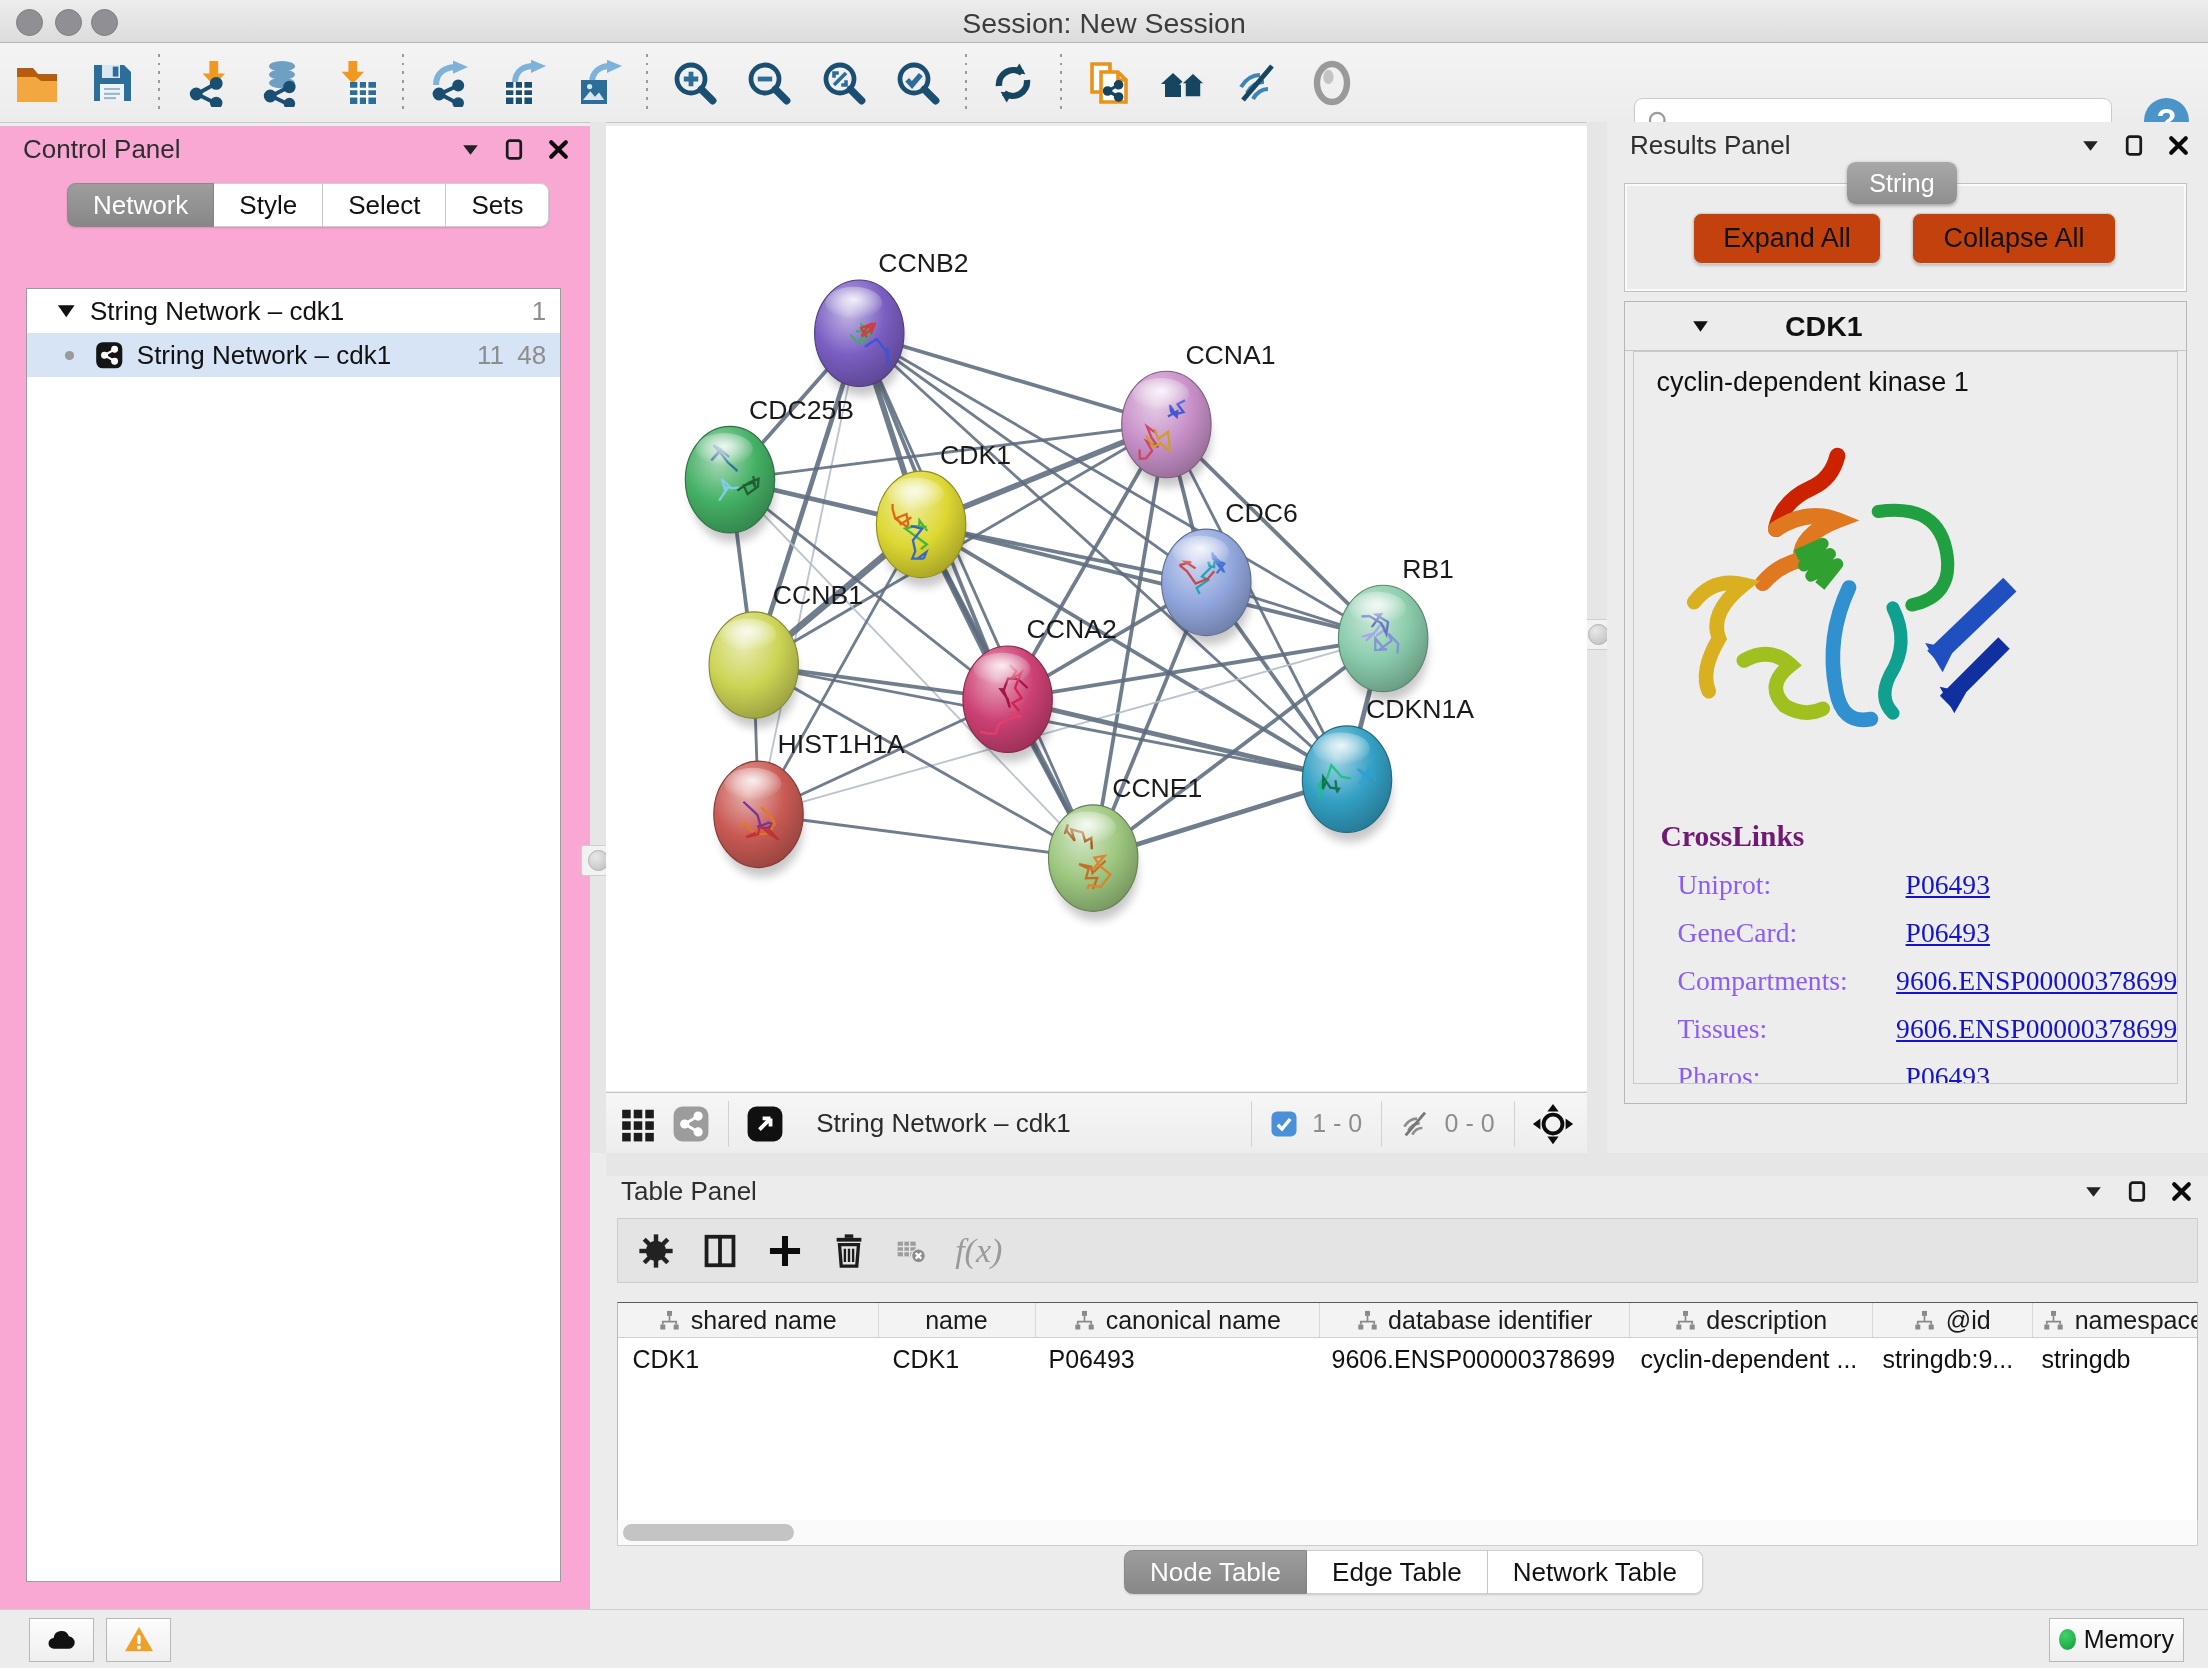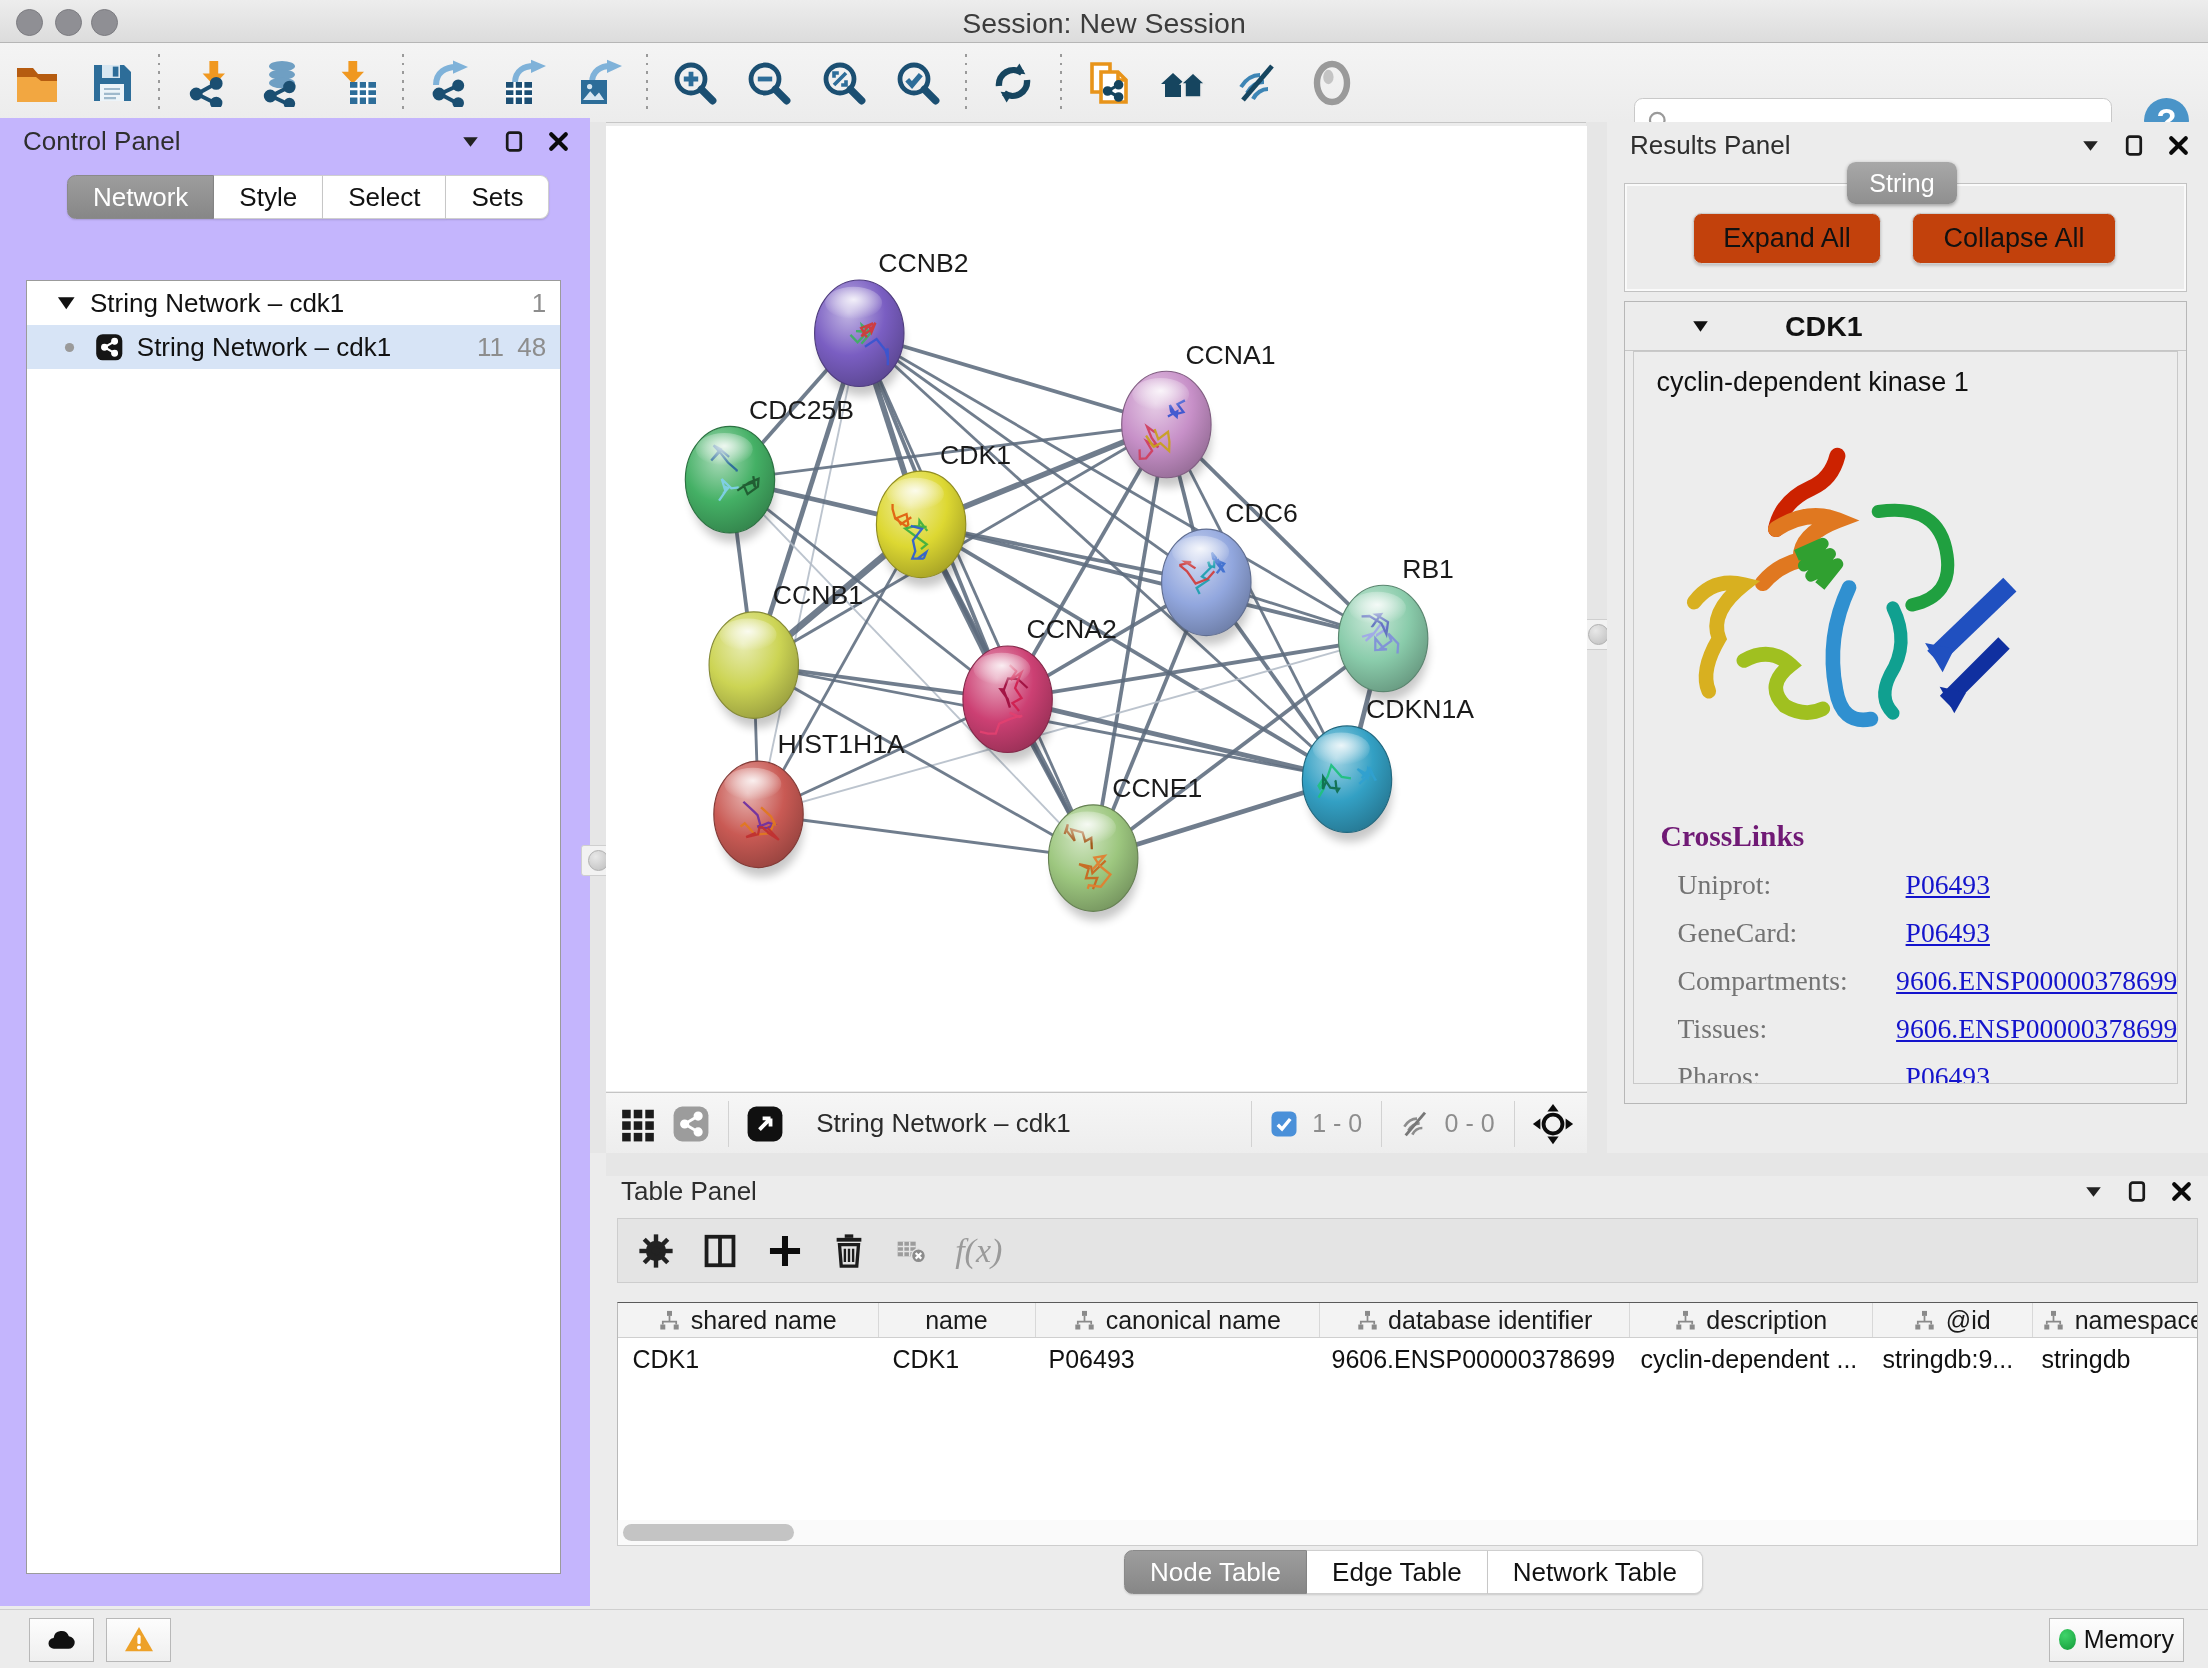--- a/index.html
+++ b/index.html
@@ -23,21 +23,21 @@
                border:1.9px solid #c9c9c9;border-radius:8.6px;display:flex;align-items:center;}
   #search-wrap svg{width:27px;height:27px;margin-left:11.4px;}
   #search-input{border:none;outline:none;flex:1;font-size:25px;height:38px;background:transparent;}
   #help-btn{position:absolute;left:2142px;top:53px;}
   #help-btn svg{width:49px;height:49px;}
   
   .panel-title{font-size:26px;color:#2e2e2e;}
   .chrome{display:flex;align-items:center;gap:19px;}
   .chrome svg{width:25px;height:25px;}
   
-  #control-panel{left:0;top:118px;width:590px;height:1488px;background:#c4b5fd;}
+  #control-panel{left:0;top:126px;width:590px;height:1488px;background:#f9a8d4;}
   #cp-head{position:absolute;left:23px;right:19px;top:7.6px;display:flex;justify-content:space-between;align-items:center;}
   .seg{position:absolute;display:flex;}
   .seg .tab{height:42px;line-height:42px;padding:0 25px;font-size:26px;background:#fff;
             border:1px solid #cfcfcf;border-left:none;color:#111;box-shadow:0 1px 1.9px rgba(0,0,0,.15);}
   .seg .tab:first-child{border-left:1px solid #cfcfcf;border-radius:8.6px 0 0 8.6px;}
   .seg .tab:last-child{border-radius:0 8.6px 8.6px 0;}
   .seg .tab.sel{background:linear-gradient(#9d9d9d,#878787);color:#fff;border-color:#8a8a8a;}
   #cp-tabs{left:67px;top:57px;}
   #cp-selrow{position:absolute;left:26px;right:29.5px;top:116px;height:44px;display:flex;align-items:center;}
   #cp-selrow svg{width:28.5px;height:28.5px;}
@@ -76,21 +76,21 @@
   #rp-section{position:absolute;left:17px;right:21px;top:179px;height:801px;border:1.9px solid #b7b7b7;background:#ececec;}
   #rp-sec-head{height:48px;border-bottom:1.9px solid #c6c6c6;display:flex;align-items:center;}
   #rp-sec-head svg{width:25px;height:25px;margin-left:63px;}
   #rp-sec-title{font-size:28.5px;font-weight:bold;color:#111;margin-left:72px;}
   #rp-content{position:absolute;left:7.6px;right:7.6px;top:49px;bottom:19px;background:#ededed;border:1px solid #c9c9c9;overflow:hidden;}
   #rp-desc{font-size:27px;color:#111;margin:15px 0 0 23px;}
   #protein-img{position:absolute;left:28.5px;top:63px;width:380px;height:380px;}
   #crosslinks{position:absolute;left:0;right:0;top:468px;font-family:"Liberation Serif",serif;}
   #cl-head{font-size:29.5px;font-weight:bold;color:#701a75;margin-left:27px;}
   .cl-row{display:flex;margin:16px 0 0 44px;font-size:27.6px;}
-  .cl-label{width:228px;color:#737373;}
+  .cl-label{width:228px;color:#8b5cf6;}
   .cl-link{color:#1414cc;text-decoration:underline;}
   
   #hsplit{left:606px;top:1153px;width:1603px;height:23px;background:#e6e6e6;}
   #table-panel{left:606px;top:1176px;width:1603px;height:434px;background:#ececec;}
   #tp-head{position:absolute;left:15px;right:15px;top:0;display:flex;justify-content:space-between;align-items:center;}
   #tp-toolbar{position:absolute;left:10.5px;right:11.4px;top:42px;height:63px;background:#e4e4e4;
               border:1px solid #cdcdcd;display:flex;align-items:center;}
   #tp-toolbar .tpi{margin:0 13.3px;display:flex;align-items:center;}
   #tp-toolbar svg{width:38px;height:38px;}
   #fx-label{font-family:"Liberation Serif",serif;font-style:italic;font-size:34px;color:#9a9a9a;margin-left:15px;}

